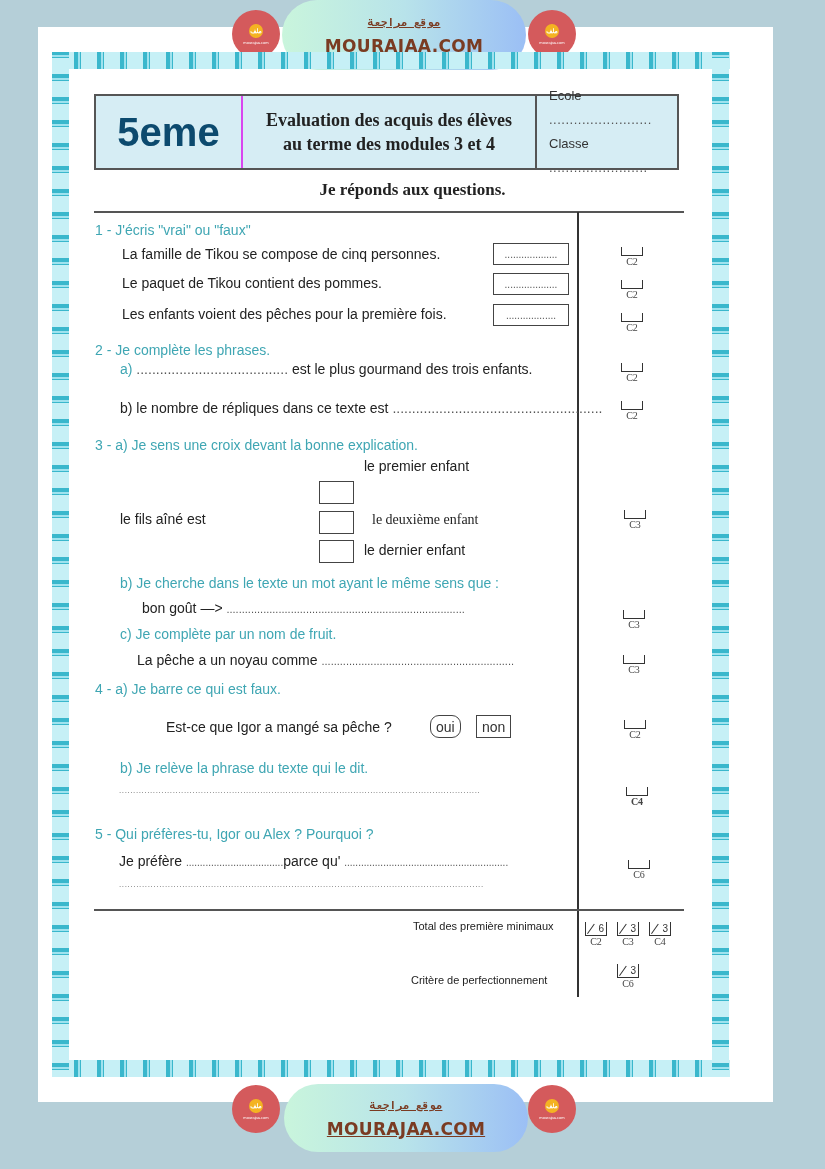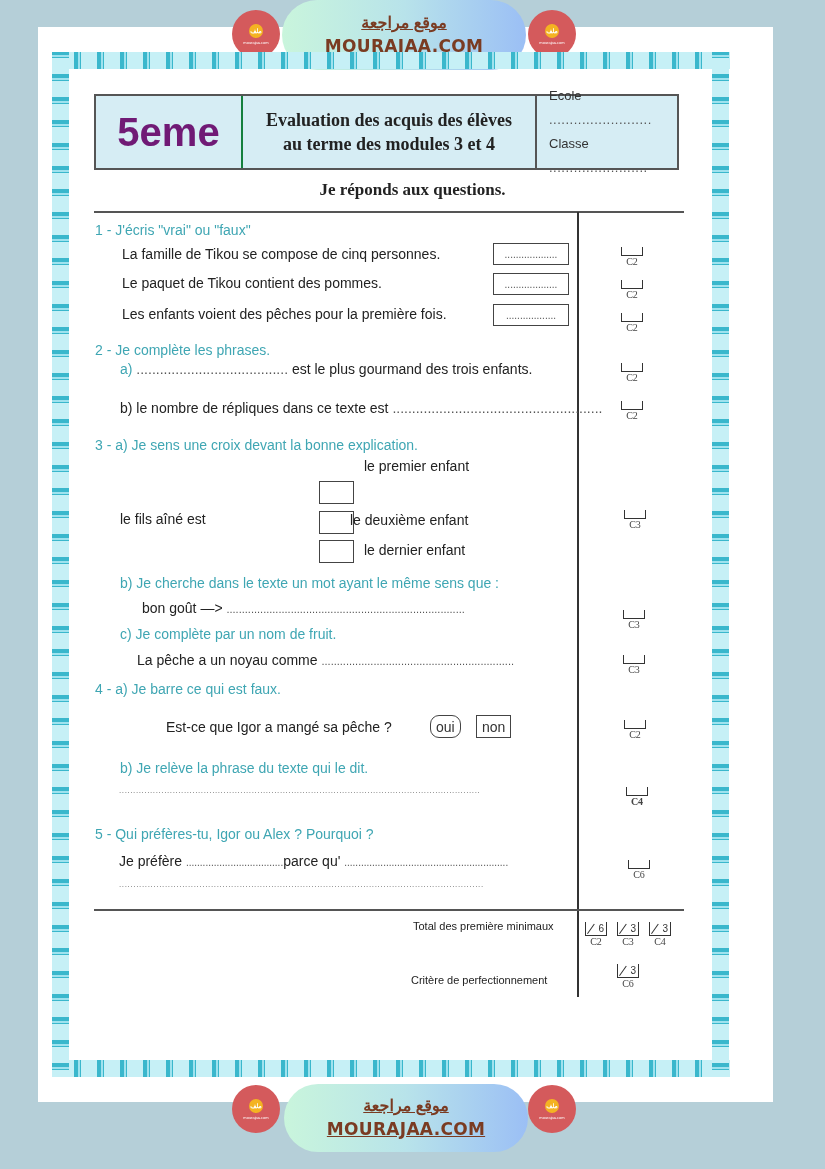--- a/index.html
+++ b/index.html
@@ -28,22 +28,22 @@
     }
     .frame-left { left: 52px; }
     .frame-right { left: 712px; }
 
     
     .hdr {
       position: absolute; left: 94px; top: 94px; width: 585px; height: 76px;
       border: 2px solid #555; background: #d6edf4; display: flex; box-sizing: border-box;
     }
     .hdr-grade {
-      width: 145px; border-right: 2px solid #15803d; display: flex; align-items: center; justify-content: center;
-      color: #701a75; font-weight: bold; font-size: 40px; font-family: "Liberation Sans", sans-serif;
+      width: 145px; border-right: 2px solid #d946ef; display: flex; align-items: center; justify-content: center;
+      color: #0c4a6e; font-weight: bold; font-size: 40px; font-family: "Liberation Sans", sans-serif;
     }
     .hdr-title {
       width: 292px; border-right: 2px solid #555; display: flex; flex-direction: column; align-items: center; justify-content: center;
       font-family: "Liberation Serif", serif; font-weight: bold; font-size: 18px; color: #222; line-height: 24px;
     }
     .hdr-meta {
       flex: 1; display: flex; flex-direction: column; justify-content: center; padding-left: 12px;
       font-size: 13px; color: #333; line-height: 24px;
     }
     .hdr-meta span.dots { color: #555; letter-spacing: 0.5px; }
@@ -93,21 +93,21 @@
     }
     .score .lbl { display: block; font-family: "Liberation Serif", serif; font-size: 10px; color: #444; line-height: 12px; }
 
     
     .brand-pill {
       position: absolute; width: 244px; height: 70px; border-radius: 35px;
       background: linear-gradient(90deg, #c9f5dc 0%, #b8e3ea 50%, #9bbff5 100%);
       display: flex; flex-direction: column; align-items: center; justify-content: center;
       color: #7a3b22; font-weight: bold;
     }
-    .brand-pill .ar { font-family: Liberation Sans, sans-serif; font-size: 16px; text-decoration: underline; line-height: 22px; }
+    .brand-pill .ar { font-family: Liberation Mono, monospace; font-size: 11px; text-decoration: underline; line-height: 22px; }
     .brand-pill .en { font-family: "DejaVu Sans", sans-serif; font-size: 17px; text-decoration: underline; line-height: 24px; letter-spacing: 0.3px; }
     .brand-circle {
       position: absolute; width: 48px; height: 48px; border-radius: 50%; background: #d45a5c;
       display: flex; flex-direction: column; align-items: center; justify-content: center;
     }
     .brand-circle .logo {
       width: 14px; height: 14px; border-radius: 50%; background: #f4b322; color: #fff; font-size: 6px;
       display: flex; align-items: center; justify-content: center; font-weight: bold;
     }
     .brand-circle .tiny { color: #fff; font-size: 4px; line-height: 5px; margin-top: 2px; }
@@ -194,21 +194,21 @@
     <span class="lbl">C2</span>
   </div>
 
 <div class="t" style="left:95px; top:437px;">
   <span class="qn">3 -</span> <span class="q">a) Je sens une croix devant la bonne explication.</span>
 </div>
 <div class="t" style="left:120px; top:511px;">le fils aîné est</div>
 <div class="check-box" style="left:319px; top:481px;"></div>
 <div class="t" style="left:364px; top:458px;">le premier enfant</div>
 <div class="check-box" style="left:319px; top:511px;"></div>
-<div class="t" style="left:350px; top:512px;">le deuxième enfant</div>
+<div class="t" style="left:372px; top:512px;font-family:Liberation Serif, serif;">le deuxième enfant</div>
 <div class="check-box" style="left:319px; top:540px;"></div>
 <div class="t" style="left:364px; top:542px;">le dernier enfant</div>
 <div class="crit" style="left:620px; top:510px;">
     <span class="bracket"></span>
     <span class="lbl">C3</span>
   </div>
 
 <div class="t" style="left:120px; top:575px;">
   <span class="q">b) Je cherche dans le texte un mot ayant le même sens que :</span>
 </div>

